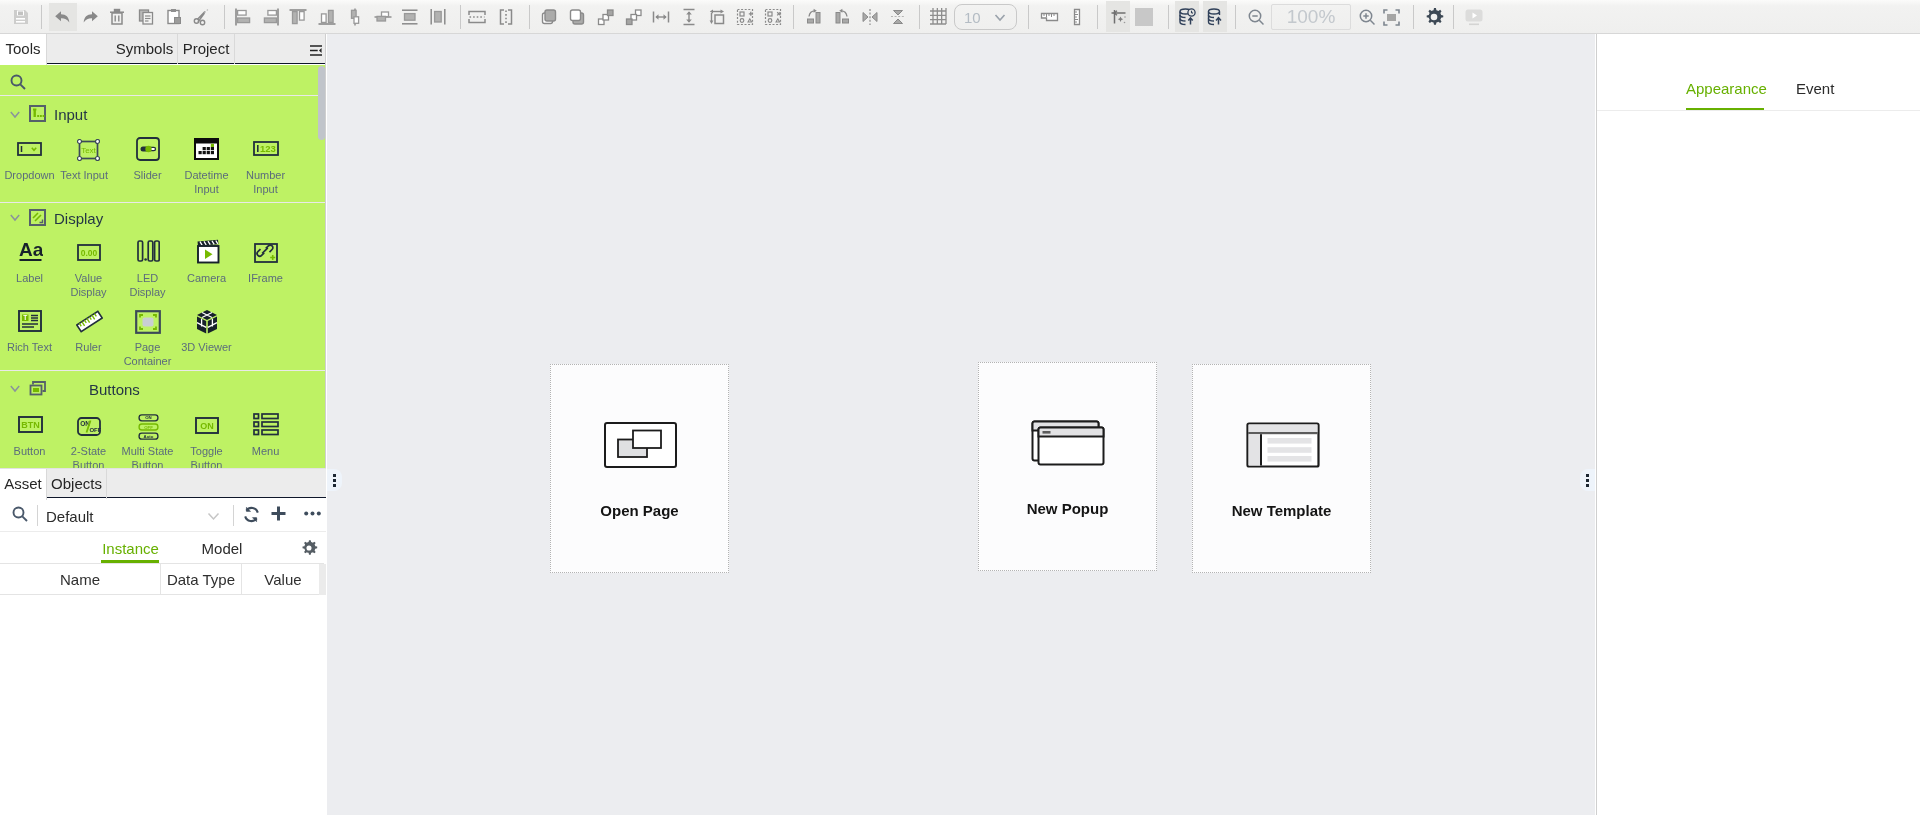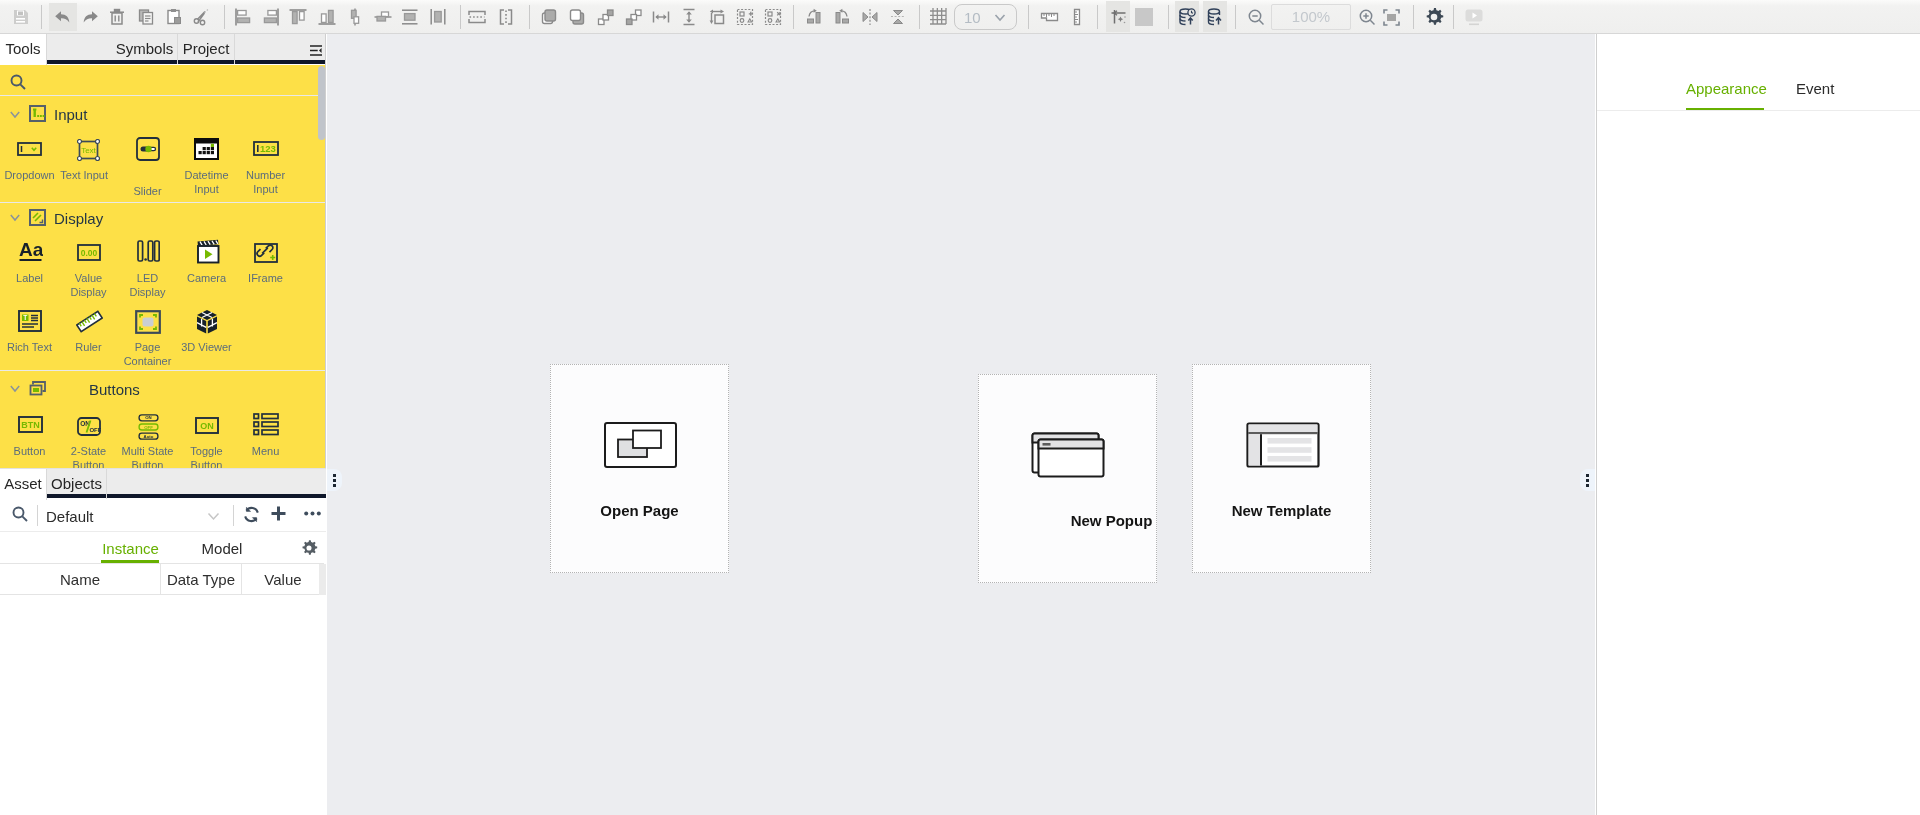--- a/index.html
+++ b/index.html
@@ -9,21 +9,21 @@
   #toolbar { position:absolute; left:0; top:0; width:1920px; height:34px;
     background:linear-gradient(#fbfbfa 0%, #f2f2f1 18%, #efefee 100%);
     border-bottom:1px solid #d7d7d7; }
   .tsep { position:absolute; top:5px; width:1px; height:24px; background:#c9c9c9; }
   .tbtn { position:absolute; top:3px; width:28px; height:28px; display:flex; align-items:center; justify-content:center; }
   .tbg { background:#e5e5e3; }
   
   #leftpanel { position:absolute; left:0; top:34px; width:326px; height:781px; background:#fff; border-right:1px solid #cfcfcf; }
   #rightpanel { position:absolute; left:1596px; top:34px; width:324px; height:781px; background:#fff; border-left:1px solid #cfcfcf; }
   #canvas { position:absolute; left:327px; top:34px; width:1268px; height:781px; background:#ecedf0; }
-  .tabbar { position:absolute; left:0; top:0; right:0; height:30px; background:#ececec; border-bottom:4px solid #0f172a; }
+  .tabbar { position:absolute; left:0; top:0; right:0; height:30px; background:#ececec; border-bottom:1px solid #0f172a; }
   .tab { position:absolute; top:0; height:30px; line-height:29px; font-size:15px; color:#262626; text-align:center; border-right:1px solid #d9d9d9; }
   .tab.active { background:#fff; height:31px; border-bottom:0; }
   .seclabel { font-size:15px; color:#253746; }
   .itemlabel { position:absolute; font-size:11px; line-height:13.5px; color:#5b6c7c; text-align:center; }
   .divline { position:absolute; left:0; width:326px; height:1px; background:#e9e9e9; }
   
   .card { position:absolute; width:179px; height:209px; background:#fcfcfd; border:1px dotted #b3b3b3; }
   .cardlabel { position:absolute; width:100%; text-align:center; font-size:15px; font-weight:bold; color:#141414; }
   .splitter { position:absolute; width:15px; height:22px; background:#eef4fb; }
   .splitter .d { position:absolute; left:6px; width:3px; height:3px; background:#1c2733; }
@@ -364,21 +364,21 @@
 
   <div class="tbtn" style="left:1242px;">
       <svg width="19" height="19" viewBox="0 0 19 19" fill="none" stroke="#7e868f" stroke-width="1.5">
     <circle cx="8" cy="8" r="5.7"></circle>
         <line x1="12.3" y1="12.3" x2="16.5" y2="16.5"></line>
         <line x1="5.3" y1="8" x2="10.7" y2="8"></line>
   </svg>
     </div>
 
   <div class="abs" style="left:1271px; top:4px; width:80px; height:26px; border:1px solid #dcdcdc; border-radius:2px; text-align:center;">
-    <span style="font-size:15px; color:#c3c8cd; line-height:24px;">100%</span>
+    <span style="font-size:19px; color:#c3c8cd; line-height:24px;">100%</span>
   </div>
 
   <div class="tbtn" style="left:1353px;">
       <svg width="19" height="19" viewBox="0 0 19 19" fill="none" stroke="#7e868f" stroke-width="1.5">
     <circle cx="8" cy="8" r="5.7"></circle>
         <line x1="12.3" y1="12.3" x2="16.5" y2="16.5"></line>
         <line x1="5.3" y1="8" x2="10.7" y2="8"></line>
         <line x1="8" y1="5.3" x2="8" y2="10.7"></line>
   </svg>
     </div>
@@ -411,21 +411,21 @@
     <div class="tab active" style="left:0; width:47px;">Tools</div>
     <div class="tab" style="left:47px; width:65px;margin-top:48px;">Libraries</div>
     <div class="tab" style="left:112px; width:66px;">Symbols</div>
     <div class="tab" style="left:178px; width:57px;">Project</div>
     <svg class="abs" style="left:310px; top:10px;" width="12" height="13" viewBox="0 0 14 13" stroke="#222" stroke-width="1.7">
       <path d="M0 1.2 H14 M0 6.5 H9 M0 11.8 H14"></path>
         <path d="M13.5 3.5 V9.5 L10.5 6.5 Z" fill="#222" stroke="none"></path>
     </svg>
   </div>
 
-  <div class="abs" style="left:0; top:31px; width:325px; height:403px; overflow:hidden; background:#fde047;">
+  <div class="abs" style="left:0; top:31px; width:325px; height:403px; overflow:hidden; background:#bef264;">
     <svg class="abs" style="left:10px; top:9px;" width="16" height="16" viewBox="0 0 16 16" fill="none" stroke="#49586a" stroke-width="1.9">
       <circle cx="6.5" cy="6.5" r="5"></circle>
         <line x1="10.3" y1="10.3" x2="15" y2="15"></line>
     </svg>
     <div class="divline" style="top:30px;"></div>
 
     <svg class="abs" style="left:10px; top:46px;" width="10" height="8" viewBox="0 0 10 8" fill="none" stroke="#8a939b" stroke-width="1.5">
         <path d="M0.8 1 L5 6 L9.2 1"></path>
       </svg>
     <svg class="abs" style="left:29px; top:40px;" width="17" height="17" viewBox="0 0 17 17">
@@ -469,21 +469,21 @@
       <rect x="16.8" y="13" width="3.2" height="3.2" fill="#111"></rect>
       <rect x="16.8" y="5.8" width="3.2" height="3.2" fill="#76b900"></rect>
     </svg>
     <svg class="abs" style="left:253px; top:76px;" width="26" height="15" viewBox="0 0 26 15">
       <rect x="1" y="1" width="24" height="13" fill="none" stroke="#222f3d" stroke-width="1.8"></rect>
       <line x1="4.8" y1="4" x2="4.8" y2="11" stroke="#222f3d" stroke-width="1.6"></line>
       <text x="7" y="11.2" font-size="9.5" font-weight="bold" fill="#76b900" font-family="Liberation Sans">123</text>
     </svg>
     <div class="itemlabel" style="left:0px; top:104px; width:59px;">Dropdown</div>
     <div class="itemlabel" style="left:49px; top:104px; width:59px;text-align:right;">Text Input</div>
-    <div class="itemlabel" style="left:118px; top:104px; width:59px;margin-top:16px;">Slider</div>
+    <div class="itemlabel" style="left:118px; top:104px; width:59px;">Slider</div>
     <div class="itemlabel" style="left:177px; top:104px; width:59px;">Datetime<br>Input</div>
     <div class="itemlabel" style="left:236px; top:104px; width:59px;">Number<br>Input</div>
     <div class="divline" style="top:137px;"></div>
 
     <svg class="abs" style="left:10px; top:149px;" width="10" height="8" viewBox="0 0 10 8" fill="none" stroke="#8a939b" stroke-width="1.5">
         <path d="M0.8 1 L5 6 L9.2 1"></path>
       </svg>
     <svg class="abs" style="left:29px; top:144px;" width="17" height="17" viewBox="0 0 17 17">
       <rect x="1" y="1" width="15" height="15" fill="none" stroke="#55606a" stroke-width="2"></rect>
       <path d="M4 9 L9 4 M6 12 L12 6" stroke="#76b900" stroke-width="1.6"></path>
@@ -667,21 +667,21 @@
 <div id="canvas">
 
   <div class="card" style="left:223px; top:330px;">
     <svg class="abs" style="left:53px; top:57px;" width="73" height="46" viewBox="0 0 73 46">
       <rect x="1" y="1" width="71" height="44" rx="2" fill="#fff" stroke="#1c1c1c" stroke-width="2"></rect>
       <rect x="14" y="17.5" width="29" height="17.5" fill="#dfe0e2" stroke="#1c1c1c" stroke-width="1.8"></rect>
       <rect x="29" y="8.5" width="28" height="17.5" fill="#fff" stroke="#1c1c1c" stroke-width="1.8"></rect>
     </svg>
     <div class="cardlabel" style="top:137px;">Open Page</div>
   </div>
-  <div class="card" style="left:651px; top:340px;padding-left:44px;">
+  <div class="card" style="left:651px; top:328px;">
     <svg class="abs" style="left:52px; top:57px;" width="74" height="46" viewBox="0 0 74 46">
       <g>
         <rect x="1.5" y="1.5" width="66" height="39" rx="2" fill="#fff" stroke="#1c1c1c" stroke-width="2"></rect>
         <path d="M1.5 10.5 h66 v-7 a2 2 0 0 0 -2 -2 h-62 a2 2 0 0 0 -2 2 Z" fill="#e2e2e4" stroke="#1c1c1c" stroke-width="2"></path>
       </g>
       <g>
         <rect x="7.5" y="7.5" width="65" height="37" rx="2" fill="#fff" stroke="#1c1c1c" stroke-width="2"></rect>
         <path d="M7.5 16.5 h65 v-7 a2 2 0 0 0 -2 -2 h-61 a2 2 0 0 0 -2 2 Z" fill="#e2e2e4" stroke="#1c1c1c" stroke-width="2"></path>
         <rect x="11.5" y="11" width="8" height="2.6" fill="#5c5c5c"></rect>
       </g>

